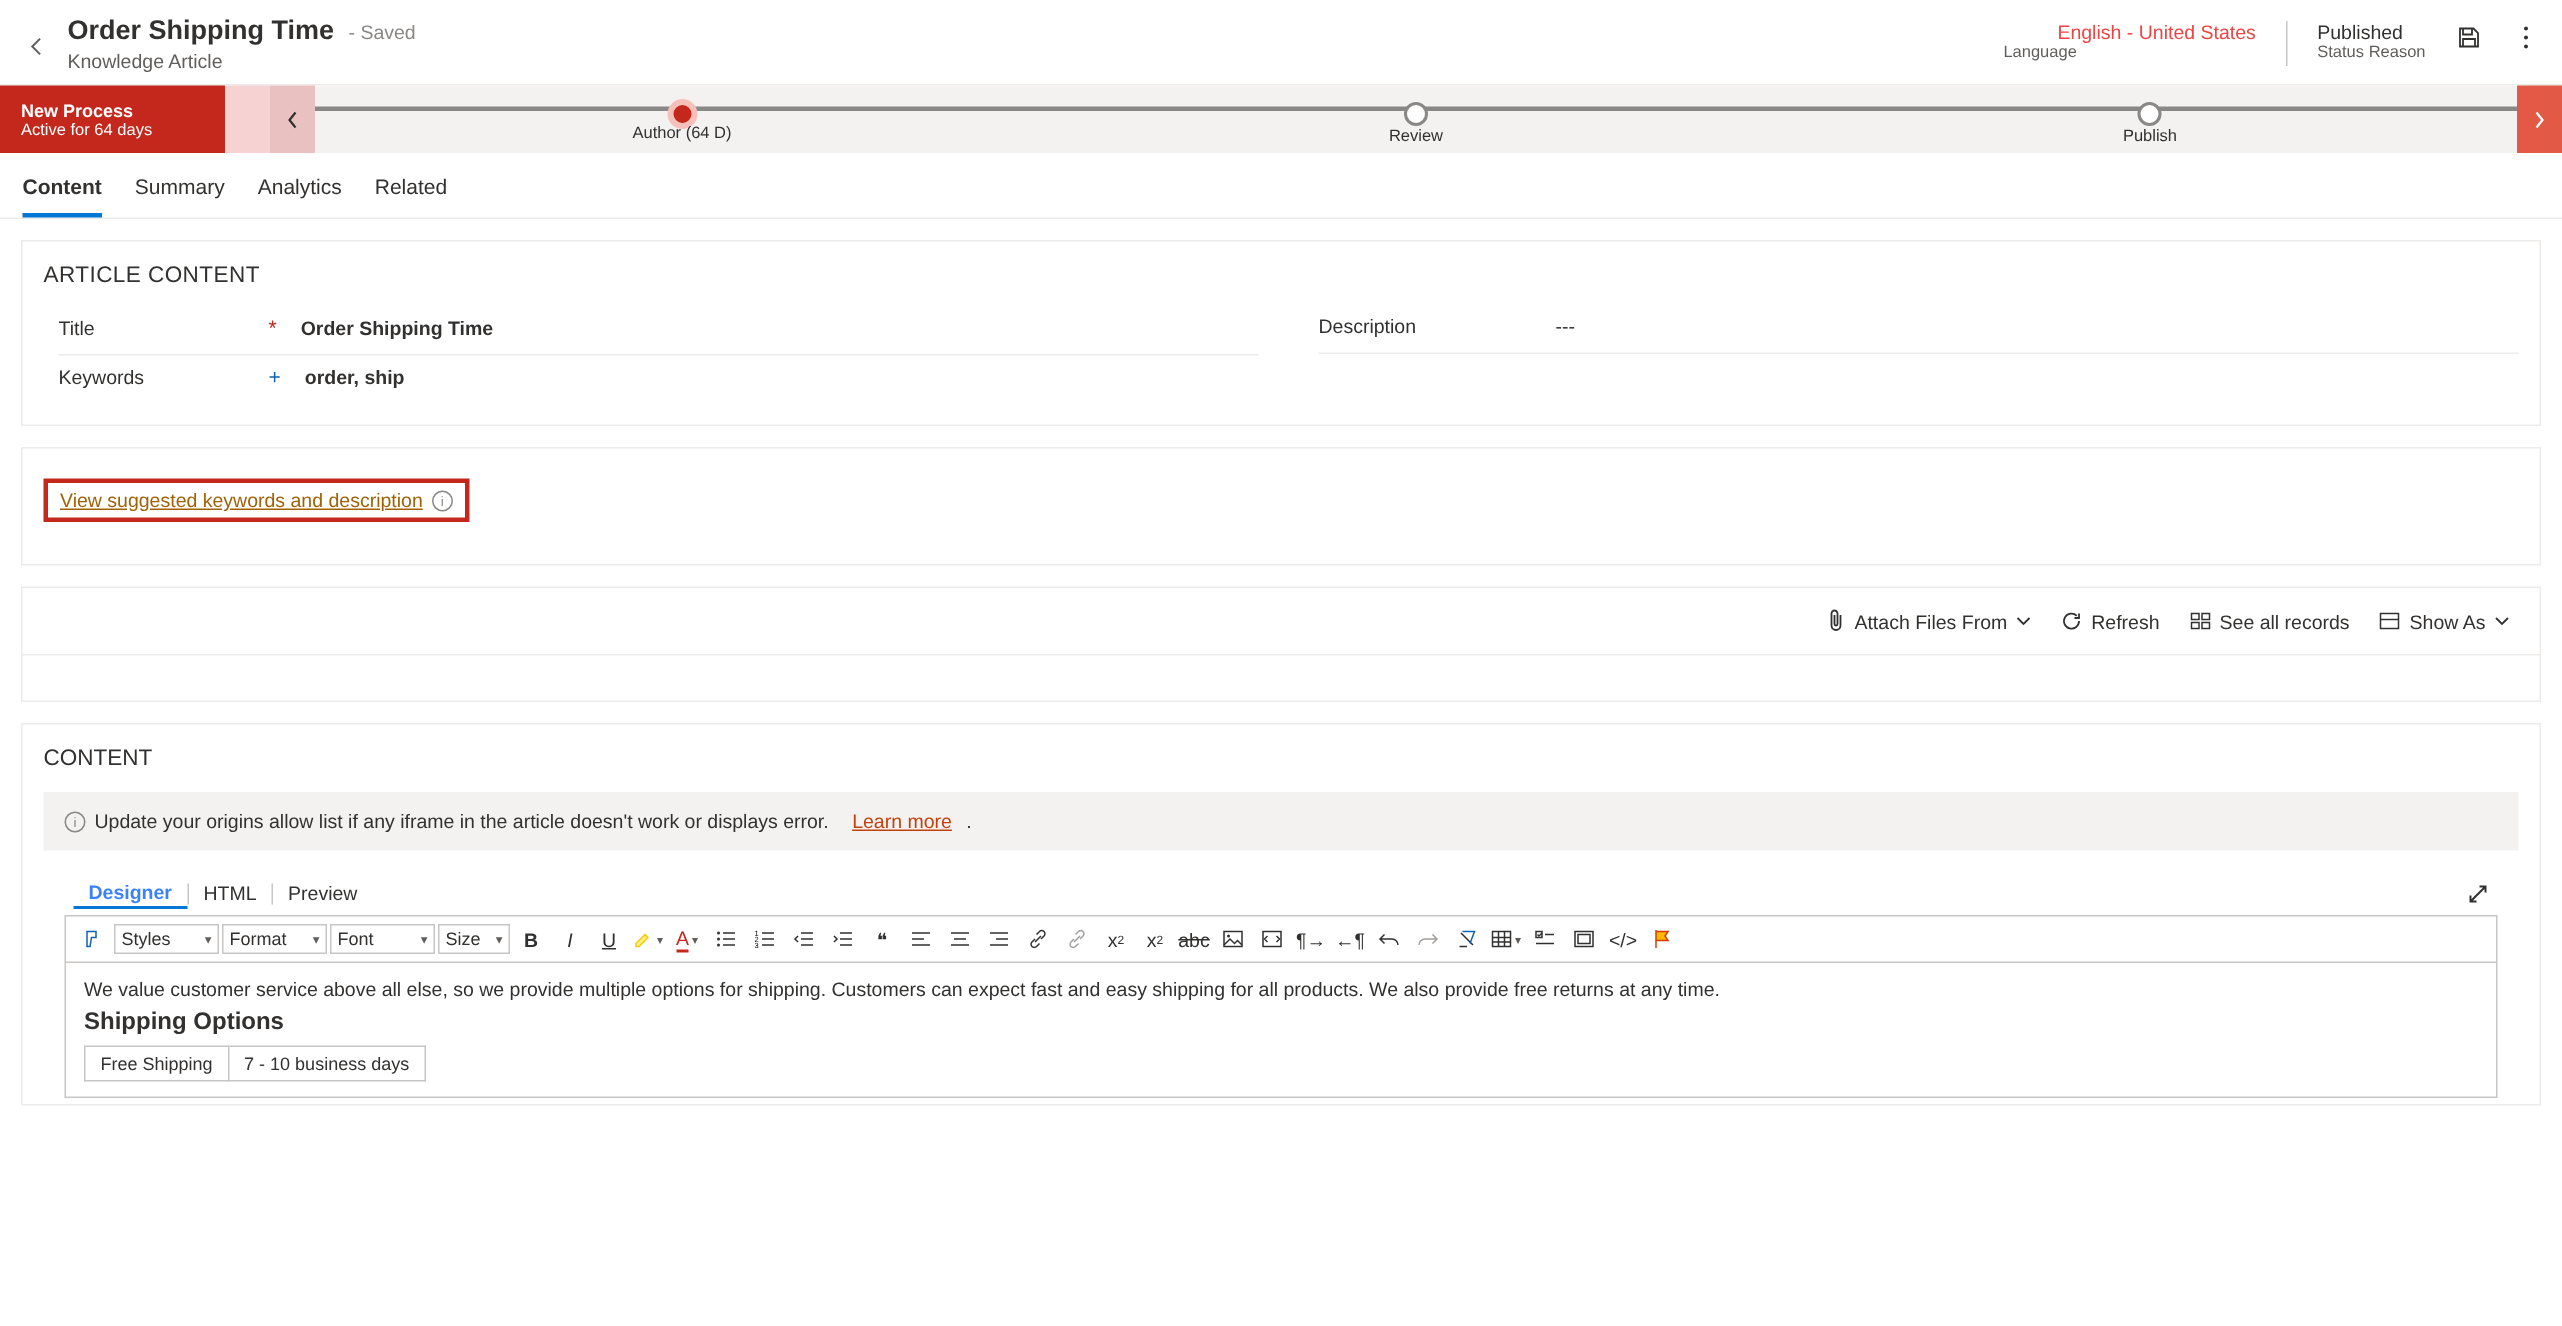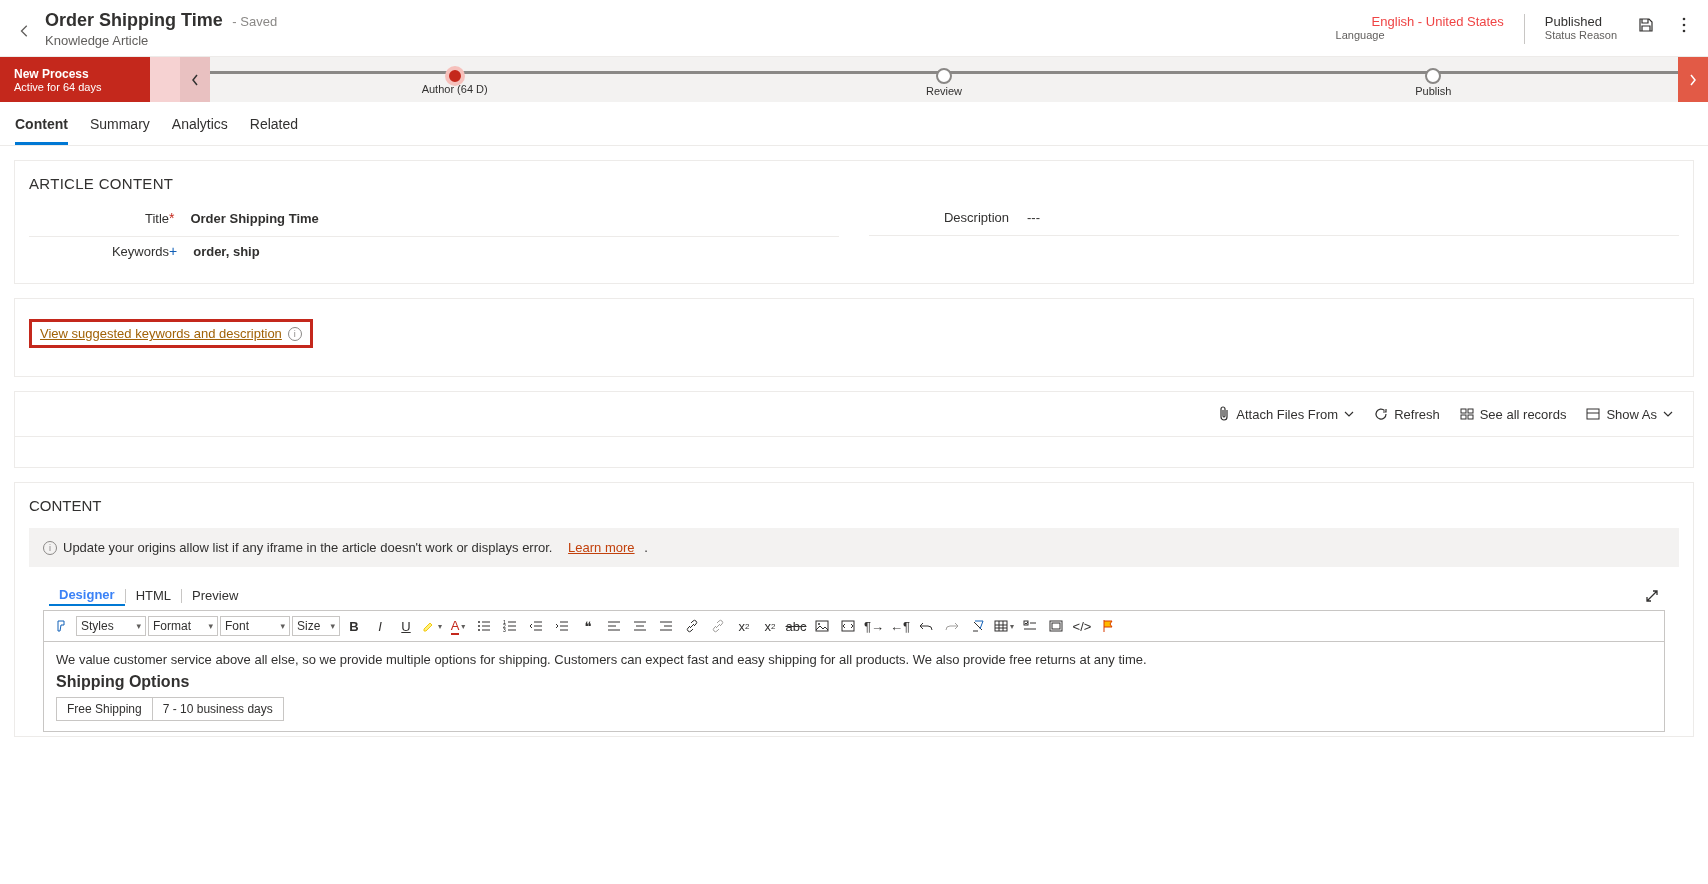--- a/index.html
+++ b/index.html
@@ -41,21 +41,21 @@
 .tab { padding: 6px 0 10px 0; font-size: 14px; cursor: pointer; color: #323130; border-bottom: 3px solid transparent; }
 .tab.active { font-weight: 600; border-bottom-color: #0078d4; }
 
 .main { padding: 0; }
 
 
 .card { border: 1px solid #edebe9; margin: 14px 14px 0 14px; padding: 14px 14px; background: #fff; }
 .section-title { font-size: 15px; text-transform: uppercase; color: #323130; margin-bottom: 12px; font-weight: 400; letter-spacing: 0.3px; }
 .field-row-wrap { display:flex; gap: 30px; }
 .field-col { flex:1; }
-.field-row { display: flex; align-items: center; border-bottom: 1px solid #edebe9; padding: 6px 0 10px; margin-left: 0; text-align: right; }
+.field-row { display: flex; align-items: center; border-bottom: 1px solid #edebe9; padding: 6px 0 10px; margin-left: 10px; }
 .field-label { width: 140px; font-size: 13px; color: #323130; }
 .req { color: #c4281c; font-size: 14px; margin-right: 16px; }
 .plus { color: #1160b7; font-size: 14px; margin-right: 16px; }
 .field-value { font-size: 13px; font-weight: 600; }
 .field-value.empty { font-weight: 400; }
 
 .suggest-card { border: 1px solid #edebe9; margin: 14px; padding: 20px 14px 28px; }
 .suggest-link { color: #a16207; text-decoration: underline; font-size: 13px; }
 .red-box { border: 3px solid #c4281c; padding: 4px 8px; display: inline-flex; align-items:center; gap:6px; }
 .info-circle { display:inline-flex; width:14px; height:14px; border:1px solid #8a8886; border-radius:50%; font-size:9px; align-items:center; justify-content:center; color:#8a8886;}

